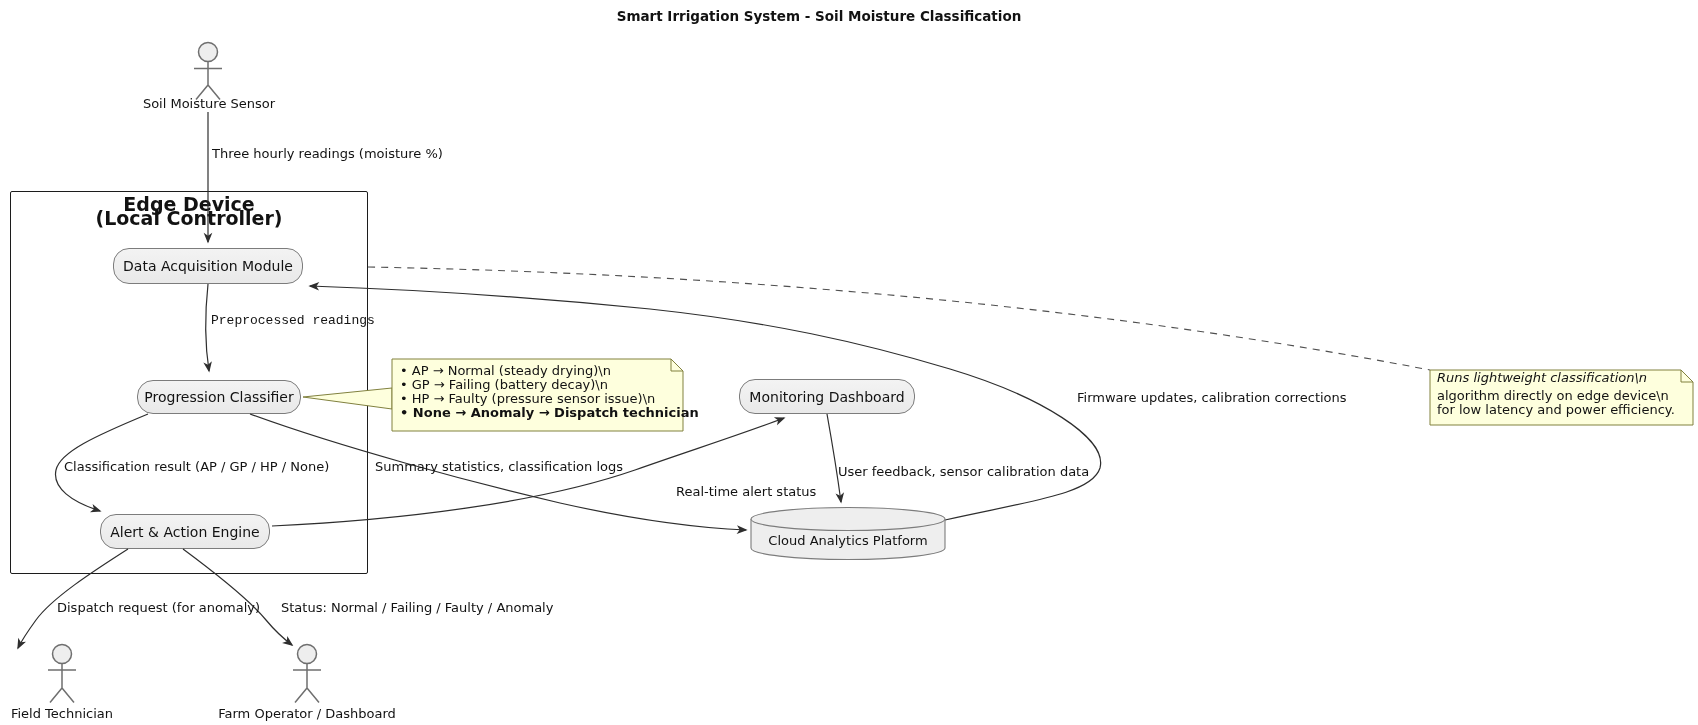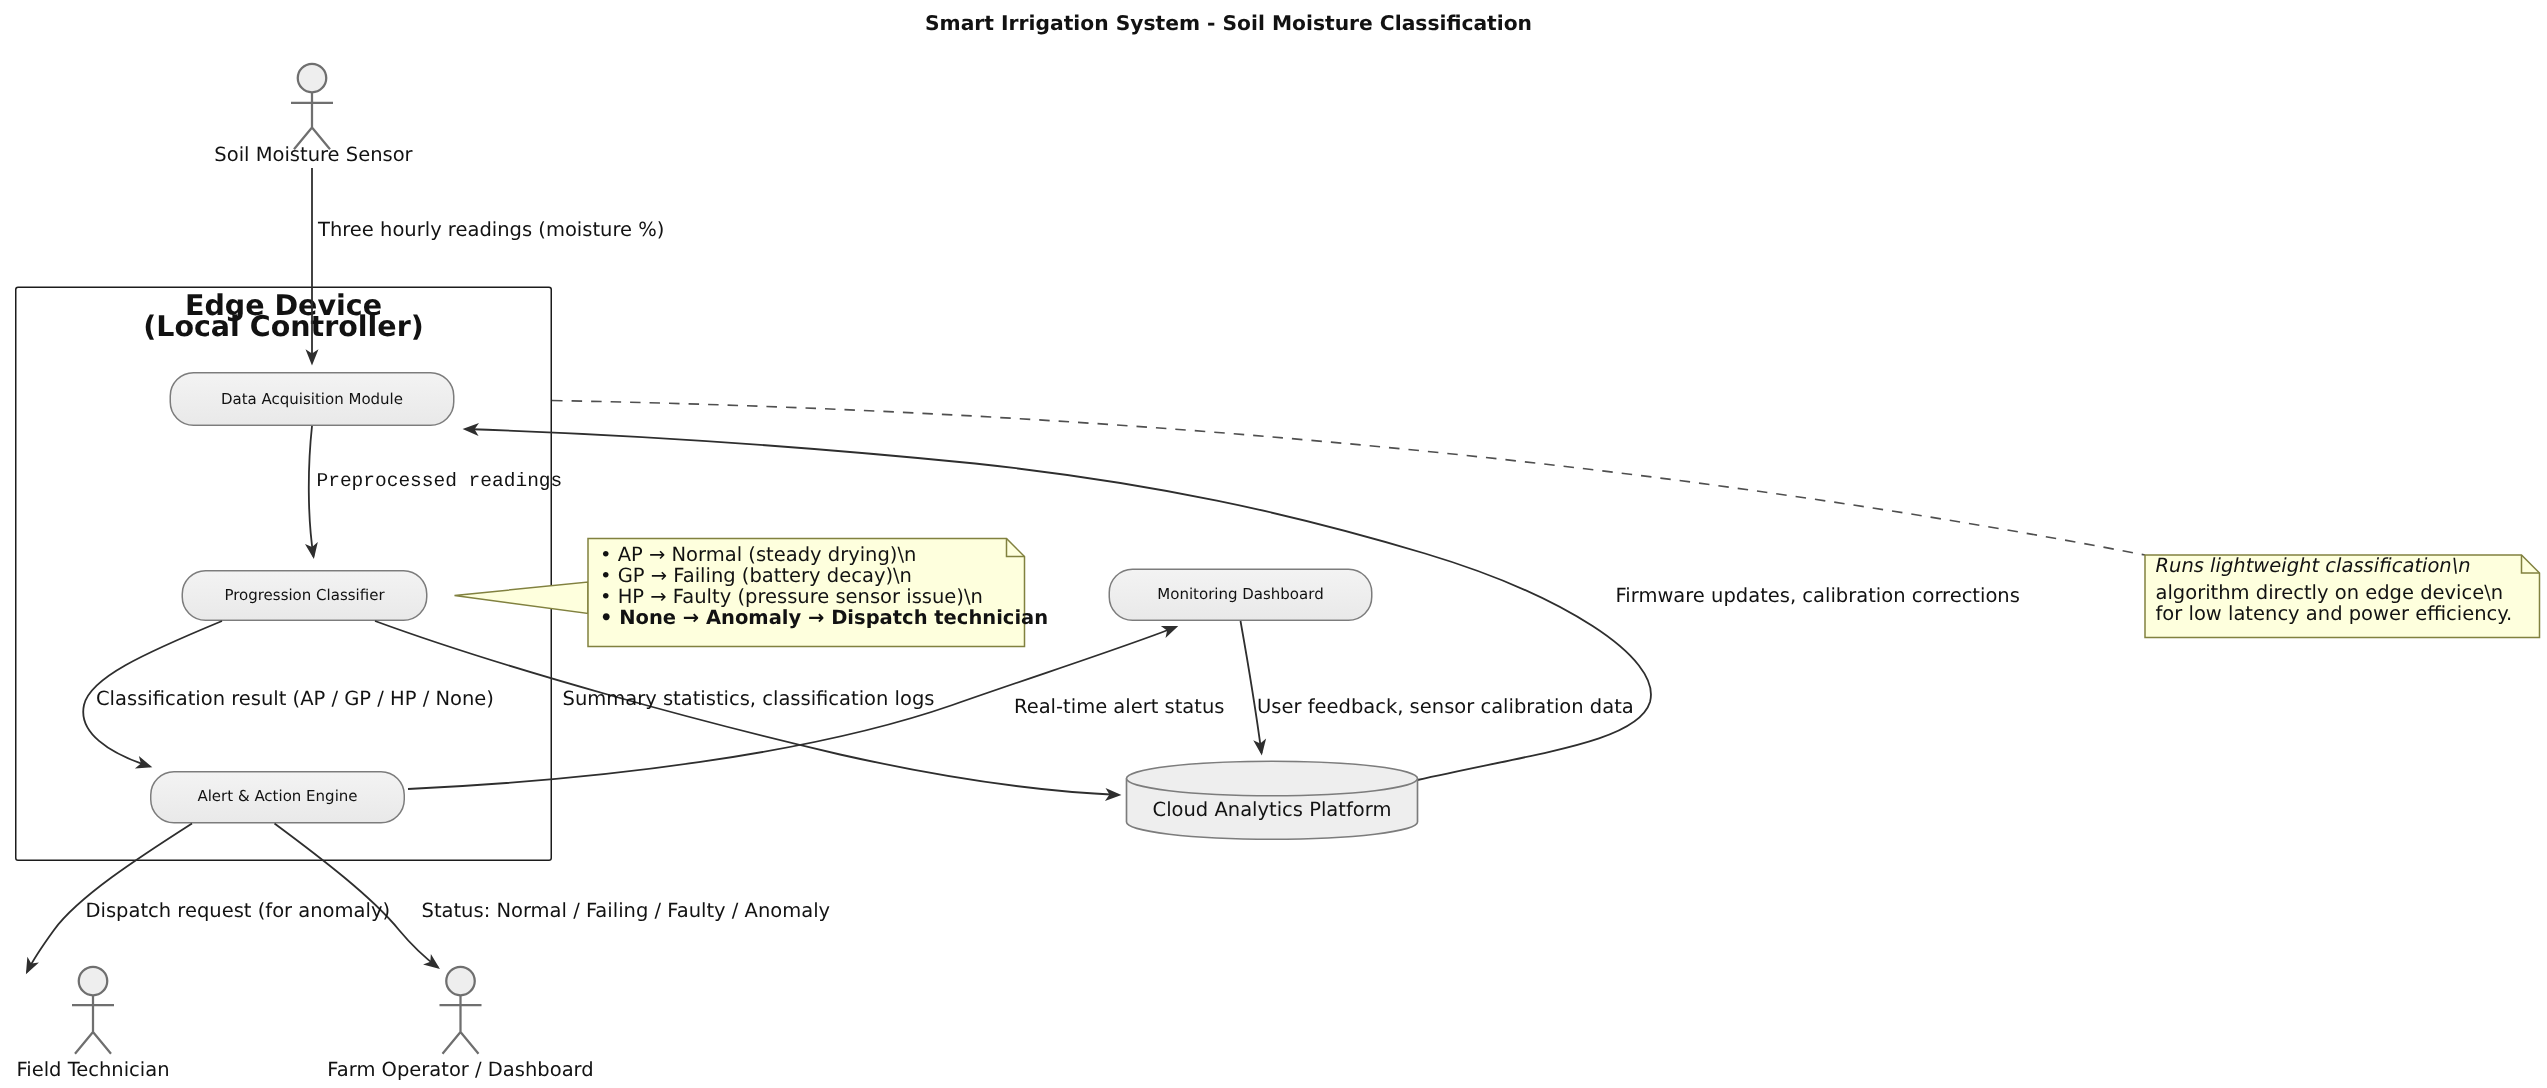--- a/index.html
+++ b/index.html
@@ -8,21 +8,21 @@
   }
   html,body{margin:0;padding:0;background:var(--background);}
   .canvas{position:relative;width:1698px;height:725px;background:var(--background);
           font-family:"DejaVu Sans","Liberation Sans",sans-serif;color:var(--text);overflow:hidden;}
   .page-title{position:absolute;left:0;top:8;width:1638px;text-align:center;font-weight:bold;font-size:13.5px;}
   .package{position:absolute;left:10px;top:191px;width:358px;height:383px;background:#ffffff;
            border:1.4px solid var(--package_border);border-radius:2px;box-sizing:border-box;}
   .pkg-title{position:absolute;left:10px;width:358px;text-align:center;font-weight:bold;font-size:19px;}
   .node{position:absolute;background:linear-gradient(180deg,#f3f3f3,#e9e9e9);border:1.2px solid var(--node_border);
         border-radius:16px;box-sizing:border-box;display:flex;align-items:center;justify-content:center;
-        font-size:10px;white-space:nowrap;z-index:1;}
+        font-size:14px;white-space:nowrap;z-index:1;}
   .gfx{position:absolute;left:0;top:0;z-index:2;pointer-events:none;}
   .txt{position:absolute;font-size:13px;white-space:nowrap;z-index:3;}
   .ctr{text-align:center;}
   .svg-edge{fill:none;stroke:var(--edge_line);stroke-width:1.2px;}
   .svg-dashed{fill:none;stroke:#4f4f4f;stroke-width:1.1px;stroke-dasharray:7 6;}
   .svg-note{fill:var(--note_fill);stroke:var(--note_border);stroke-width:1px;}
   .svg-fold{fill:none;stroke:var(--note_border);stroke-width:1px;}
   .svg-cyl{fill:var(--node_fill);stroke:var(--node_border);stroke-width:1.1px;}
   .svg-actor{fill:none;stroke:var(--actor_line);stroke-width:1.5px;}
   .svg-actor-head{fill:var(--node_fill);stroke:var(--actor_line);stroke-width:1.5px;}
@@ -33,21 +33,21 @@
 
 <div class="canvas">
 
   <div class="page-title" style="top:8px;">Smart Irrigation System - Soil Moisture Classification</div>
 
   <div class="package"></div>
   <div class="pkg-title" style="top:193px;">Edge Device</div>
   <div class="pkg-title" style="top:207px;">(Local Controller)</div>
 
   <div class="node" style="left:113px;top:248px;width:190px;height:36px;">Data Acquisition Module</div>
-  <div class="node" style="left:121px;top:380px;width:164px;height:34px;">Progression Classifier</div>
+  <div class="node" style="left:137px;top:380px;width:164px;height:34px;">Progression Classifier</div>
   <div class="node" style="left:100px;top:514px;width:170px;height:35px;">Alert &amp; Action Engine</div>
   <div class="node" style="left:739px;top:379px;width:176px;height:35px;">Monitoring Dashboard</div>
 
   <svg class="gfx" width="1698" height="725" viewBox="0 0 1698 725">
     <defs>
       <marker id="arrow" viewBox="0 0 10 10" refX="8.5" refY="5" markerWidth="10" markerHeight="9" orient="auto-start-reverse">
         <path class="svg-arrowhead" d="M0,1 L10,5 L0,9 L2.6,5 Z"></path>
       </marker>
     </defs>
 
@@ -102,19 +102,19 @@
   <div class="txt" style="left:400px;top:405px;font-weight:bold;">• None → Anomaly → Dispatch technician</div>
 
   <div class="txt" style="left:1437px;top:370px;font-style:italic;">Runs lightweight classification\n</div>
   <div class="txt" style="left:1437px;top:388px;">algorithm directly on edge device\n</div>
   <div class="txt" style="left:1437px;top:402px;">for low latency and power efficiency.</div>
 
   <div class="txt" style="left:212px;top:146px;">Three hourly readings (moisture %)</div>
   <div class="txt" style="left:211px;top:313px;font-family:Liberation Mono, monospace;">Preprocessed readings</div>
   <div class="txt" style="left:64px;top:459px;">Classification result (AP / GP / HP / None)</div>
   <div class="txt" style="left:375px;top:459px;">Summary statistics, classification logs</div>
-  <div class="txt" style="left:676px;top:464px;">Real-time alert status</div>
+  <div class="txt" style="left:676px;top:484px;">Real-time alert status</div>
   <div class="txt" style="left:838px;top:464px;">User feedback, sensor calibration data</div>
   <div class="txt" style="left:1077px;top:390px;">Firmware updates, calibration corrections</div>
   <div class="txt" style="left:57px;top:600px;">Dispatch request (for anomaly)</div>
   <div class="txt" style="left:281px;top:600px;">Status: Normal / Failing / Faulty / Anomaly</div>
 
 </div>
 
 </body></html>

